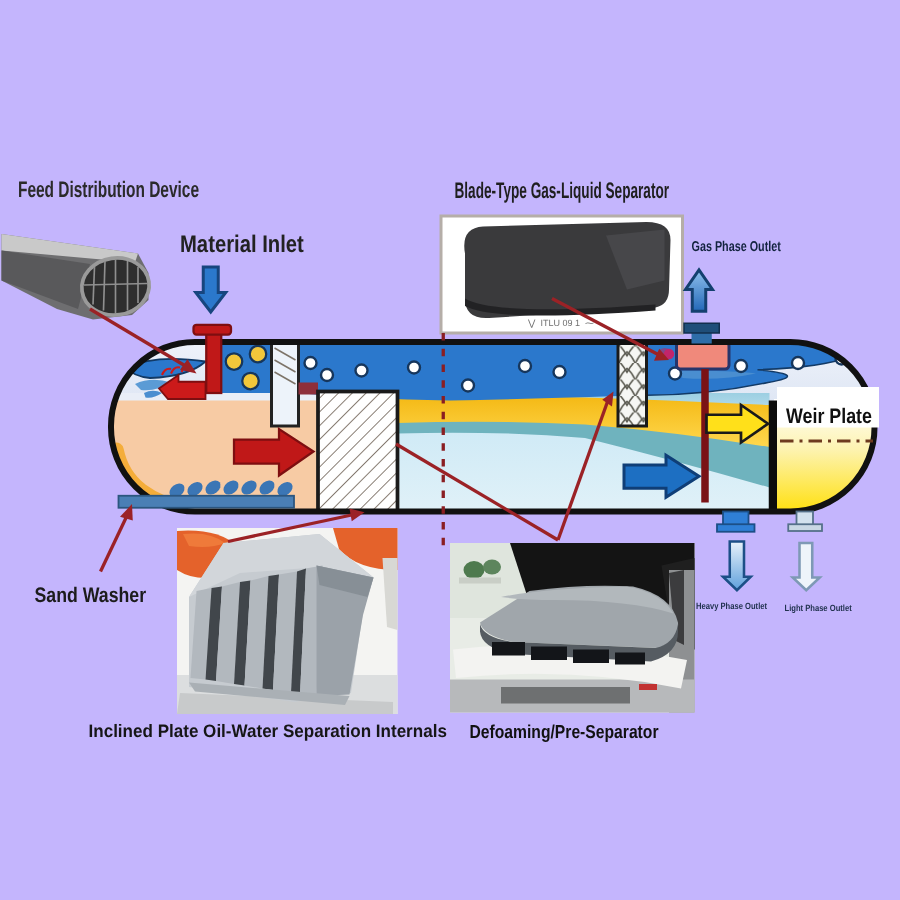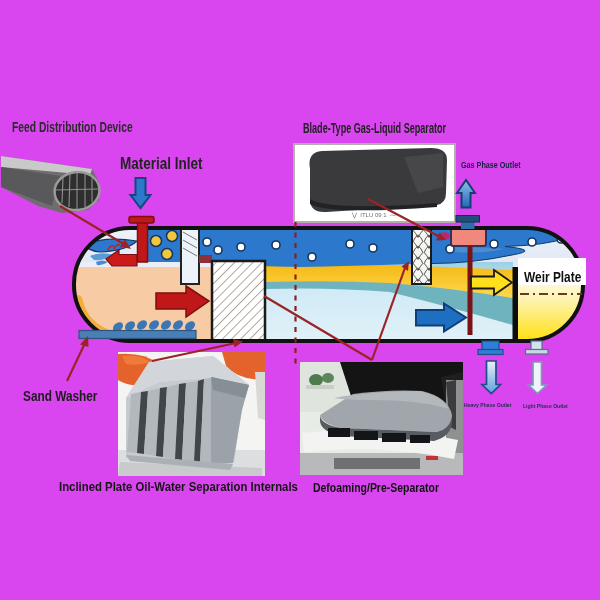--- a/index.html
+++ b/index.html
@@ -1,16 +1,16 @@
 <!DOCTYPE html>
 <html><head>
 <meta charset="utf-8">
 <style>
   html,body{margin:0;padding:0;background:#fff;}
-  #stage{position:relative;width:600px;height:600px;background:#d946ef;overflow:hidden;
+  #stage{position:relative;width:600px;height:600px;background:#c4b5fd;overflow:hidden;
          font-family:"Liberation Sans", sans-serif;}
   #stage svg{position:absolute;left:0;top:0;}
   .lbl{position:absolute;white-space:nowrap;color:#222;transform-origin:left top;}
 </style>
 </head>
 <body>
 <div id="stage">
 <svg width="600" height="600" viewBox="0 0 600 600">
   <defs>
     <linearGradient id="gasGrad" x1="0" y1="0" x2="0" y2="1">

